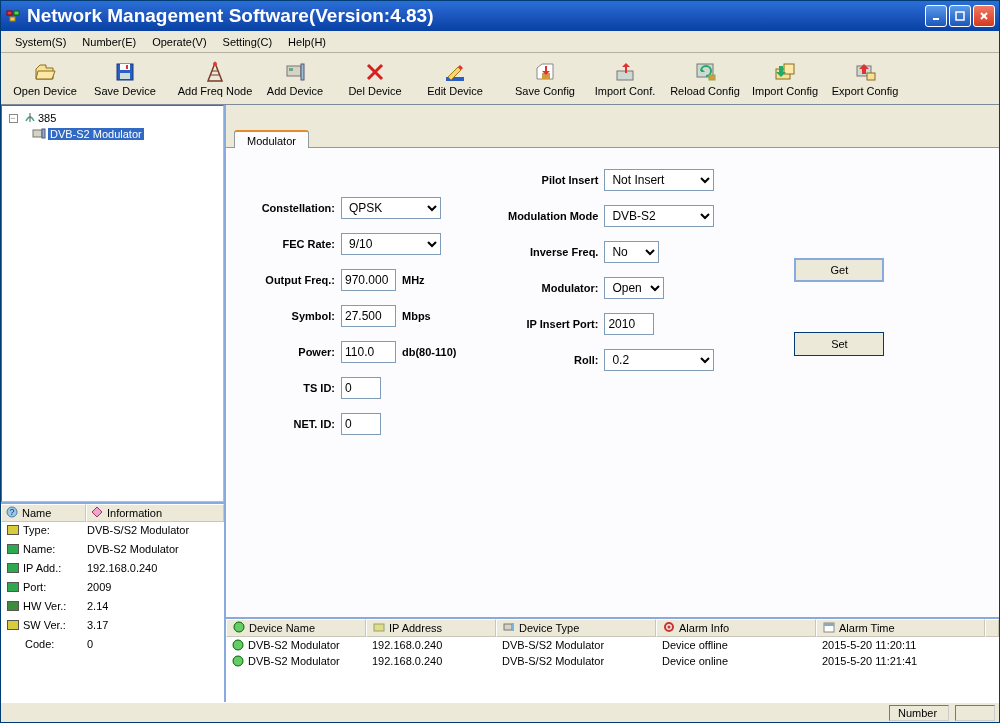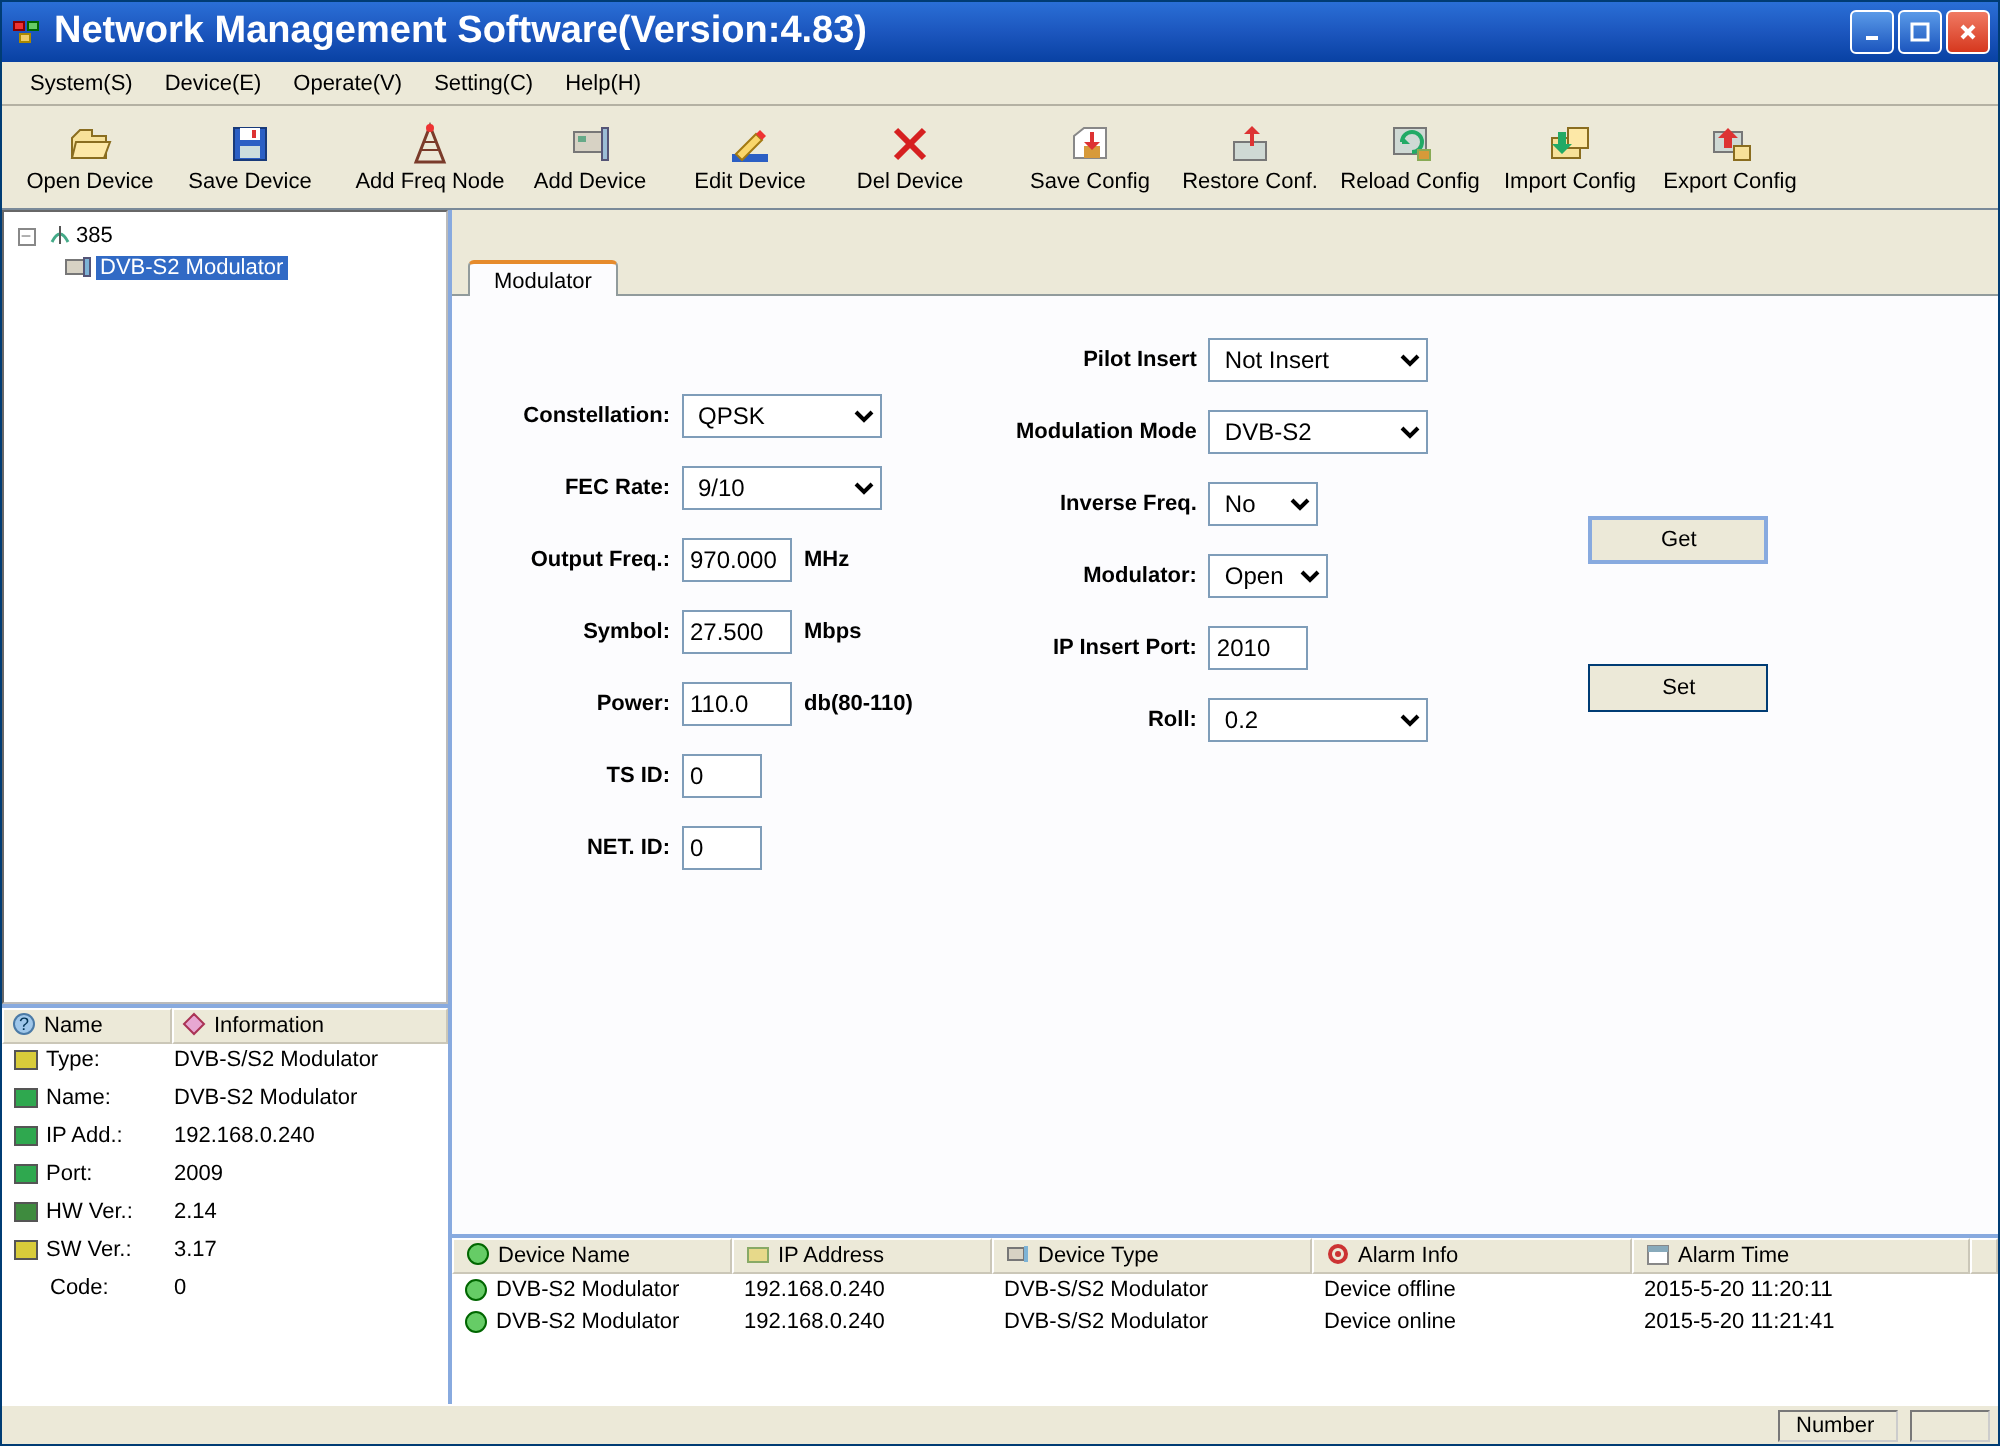--- a/index.html
+++ b/index.html
@@ -102,21 +102,21 @@
   <span class="winbtn close">
       <svg width="10" height="10">
         <line x1="2" y1="2" x2="8" y2="8" stroke="#fff" stroke-width="2"></line>
         <line x1="8" y1="2" x2="2" y2="8" stroke="#fff" stroke-width="2"></line>
       </svg>
     </span>
 </div>
 
 <div class="menubar">
   <span class="menuitem">System(S)</span>
-  <span class="menuitem">Device(E)</span>
+  <span class="menuitem">Number(E)</span>
   <span class="menuitem">Operate(V)</span>
   <span class="menuitem">Setting(C)</span>
   <span class="menuitem">Help(H)</span>
 </div>
 
 <div class="toolbar">
   <div class="toolbtn">
     <span class="ticon">
         <svg width="22" height="22">
           <path d="M2 8 L6 4 L12 4 L12 7 L19 7 L19 18 L2 18 Z" fill="#f7e199" stroke="#8a6d1f"></path>
@@ -154,55 +154,55 @@
           <rect x="3" y="5" width="14" height="10" fill="#d7d2c4" stroke="#777"></rect>
           <rect x="5" y="7" width="4" height="3" fill="#6a8"></rect>
           <rect x="17" y="3" width="3" height="16" fill="#9bbdd6" stroke="#557"></rect>
         </svg>
       </span>
     <span>Add Device</span>
   </div>
   <div class="toolbtn">
     <span class="ticon">
         <svg width="22" height="22">
+          <line x1="4" y1="4" x2="18" y2="18" stroke="#d62020" stroke-width="3"></line>
+          <line x1="18" y1="4" x2="4" y2="18" stroke="#d62020" stroke-width="3"></line>
+        </svg>
+      </span>
+    <span>Del Device</span>
+  </div>
+  <div class="toolbtn">
+    <span class="ticon">
+        <svg width="22" height="22">
           <rect x="2" y="16" width="18" height="4" fill="#2b5fc4"></rect>
           <path d="M4 16 L14 6 L17 9 L7 19 Z" fill="#f9d66b" stroke="#a37a12"></path>
           <path d="M14 6 L16 4 L19 7 L17 9 Z" fill="#e33"></path>
         </svg>
       </span>
     <span>Edit Device</span>
   </div>
-  <div class="toolbtn">
-    <span class="ticon">
-        <svg width="22" height="22">
-          <line x1="4" y1="4" x2="18" y2="18" stroke="#d62020" stroke-width="3"></line>
-          <line x1="18" y1="4" x2="4" y2="18" stroke="#d62020" stroke-width="3"></line>
-        </svg>
-      </span>
-    <span>Del Device</span>
-  </div>
   <div class="tb-sep"></div>
   <div class="toolbtn">
     <span class="ticon">
         <svg width="22" height="22">
           <path d="M3 7 L8 3 L19 3 L19 18 L3 18 Z" fill="#fff" stroke="#888"></path>
           <rect x="8" y="12" width="8" height="6" fill="#d79a3a"></rect>
           <path d="M11 5 L11 10 L8 10 L12 14 L16 10 L13 10 L13 5 Z" fill="#d33"></path>
         </svg>
       </span>
     <span>Save Config</span>
   </div>
   <div class="toolbtn">
     <span class="ticon">
         <svg width="22" height="22">
           <rect x="3" y="10" width="16" height="9" fill="#cfd9d4" stroke="#777"></rect>
           <path d="M11 12 L11 6 L8 6 L12 2 L16 6 L13 6 L13 12 Z" fill="#d33"></path>
         </svg>
       </span>
-    <span>Restore Conf.</span>
+    <span>Import Conf.</span>
   </div>
   <div class="toolbtn">
     <span class="ticon">
         <svg width="22" height="22">
           <rect x="3" y="3" width="16" height="13" fill="#cfd9d4" stroke="#777"></rect>
           <path d="M7 10 A5 5 0 1 1 12 15" fill="none" stroke="#2a6" stroke-width="2"></path>
           <path d="M7 7 L7 11 L11 11 Z" fill="#2a6"></path>
           <rect x="15" y="14" width="6" height="5" fill="#d79a3a" stroke="#8a5"></rect>
         </svg>
       </span>

